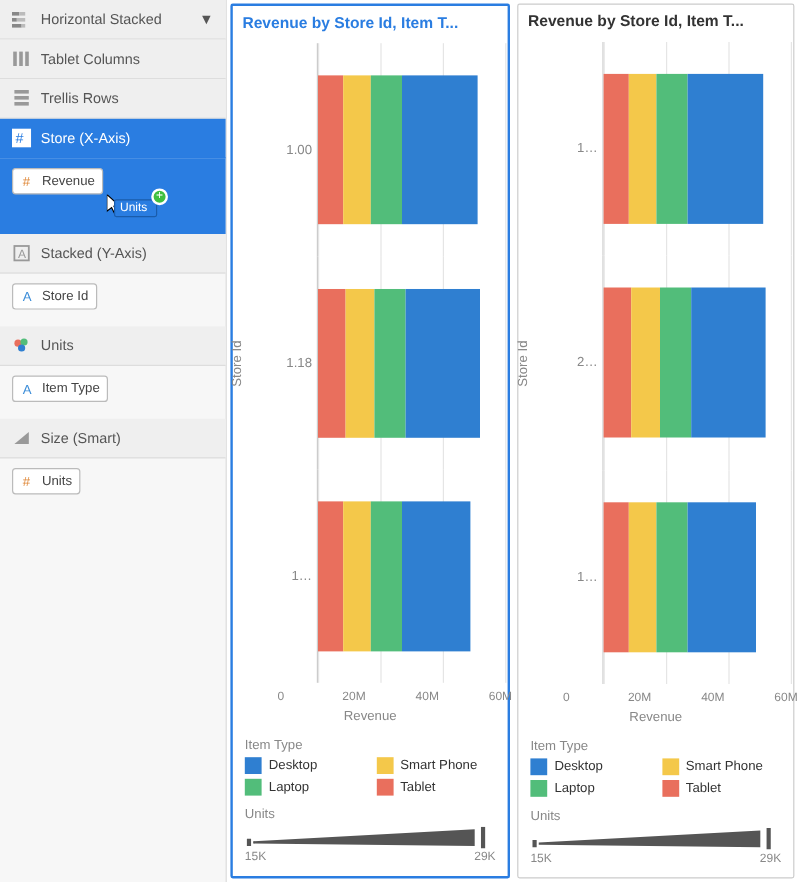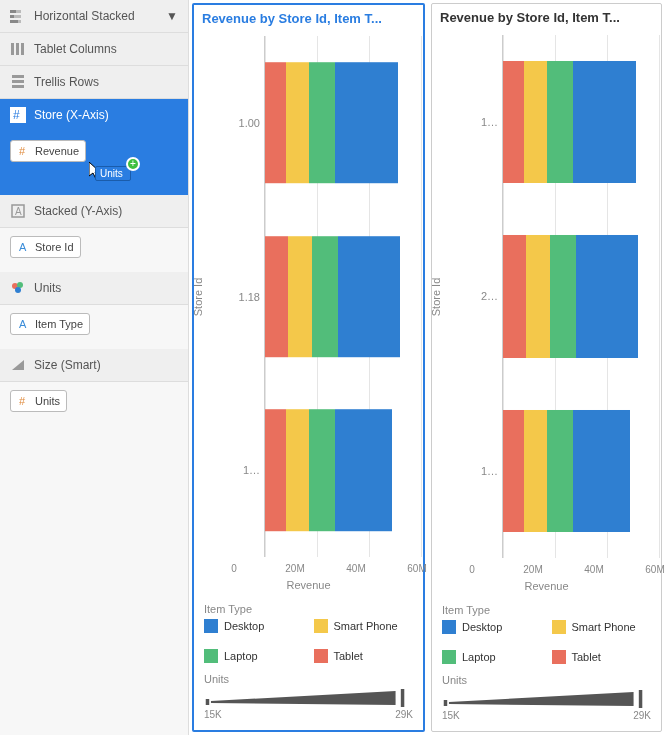--- a/index.html
+++ b/index.html
@@ -34,21 +34,21 @@
 .row .bars{flex:1;position:relative;border-left:1px solid #ccc}
 .bars .grid{position:absolute;top:0;bottom:0;width:0;border-left:1px solid #e5e5e5}
 .barstack{position:absolute;top:50%;transform:translateY(-50%);left:0;display:flex;height:70%}
 .seg{height:100%}
 .xaxis{height:34px;display:flex;flex-direction:column}
 .xticks{display:flex;position:relative;height:14px;margin-left:40px;margin-right:6px}
 .xticks span{position:absolute;transform:translateX(-50%);color:#888;font-size:10px}
 .xlab{text-align:center;color:#888;font-size:11px;margin-top:2px}
 .footer{padding:6px 10px 10px 10px}
 .legend-title{color:#888;font-size:11px;margin-bottom:4px}
-.legend{display:grid;grid-template-columns:1fr 1fr;gap:16px 10px;font-size:11px;margin-bottom:10px}
+.legend{display:grid;grid-template-columns:1fr 1fr;gap:4px 10px;font-size:11px;margin-bottom:10px}
 .legend .item{display:flex;align-items:center;gap:6px}
 .sw{width:14px;height:14px}
 .size-wedge{position:relative;height:18px;margin-top:2px}
 .size-wedge svg{width:100%;height:18px}
 .size-ticks{display:flex;justify-content:space-between;color:#888;font-size:10px;margin-top:2px}
 svg{display:block}
 </style>
 </head>
 <body>
 

